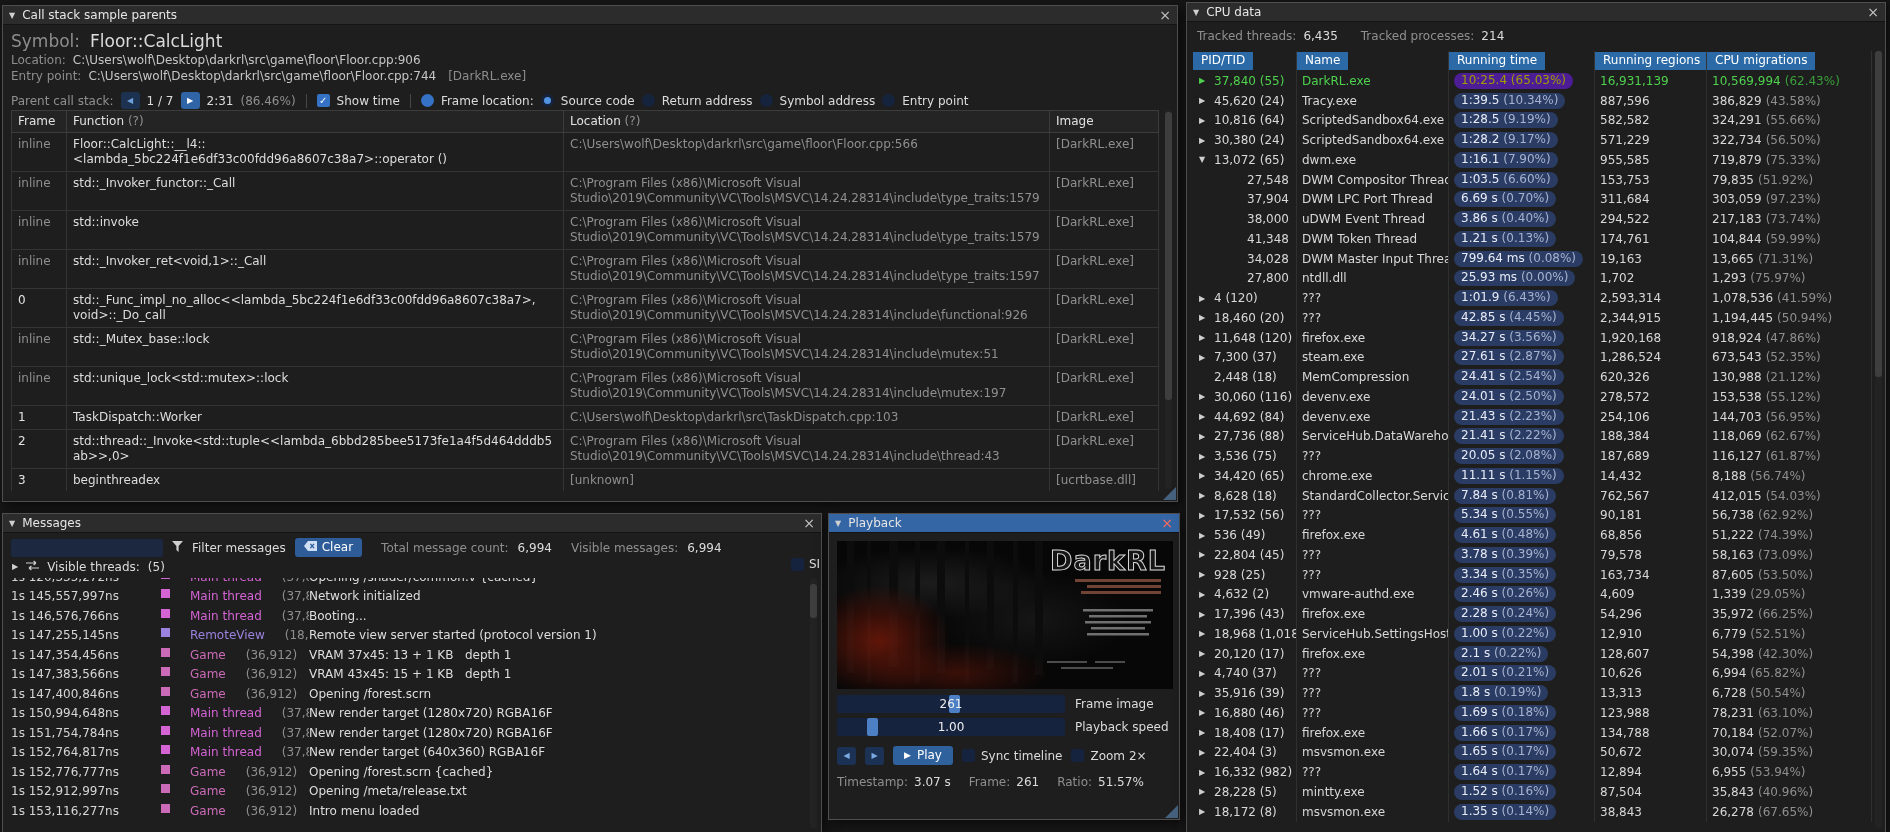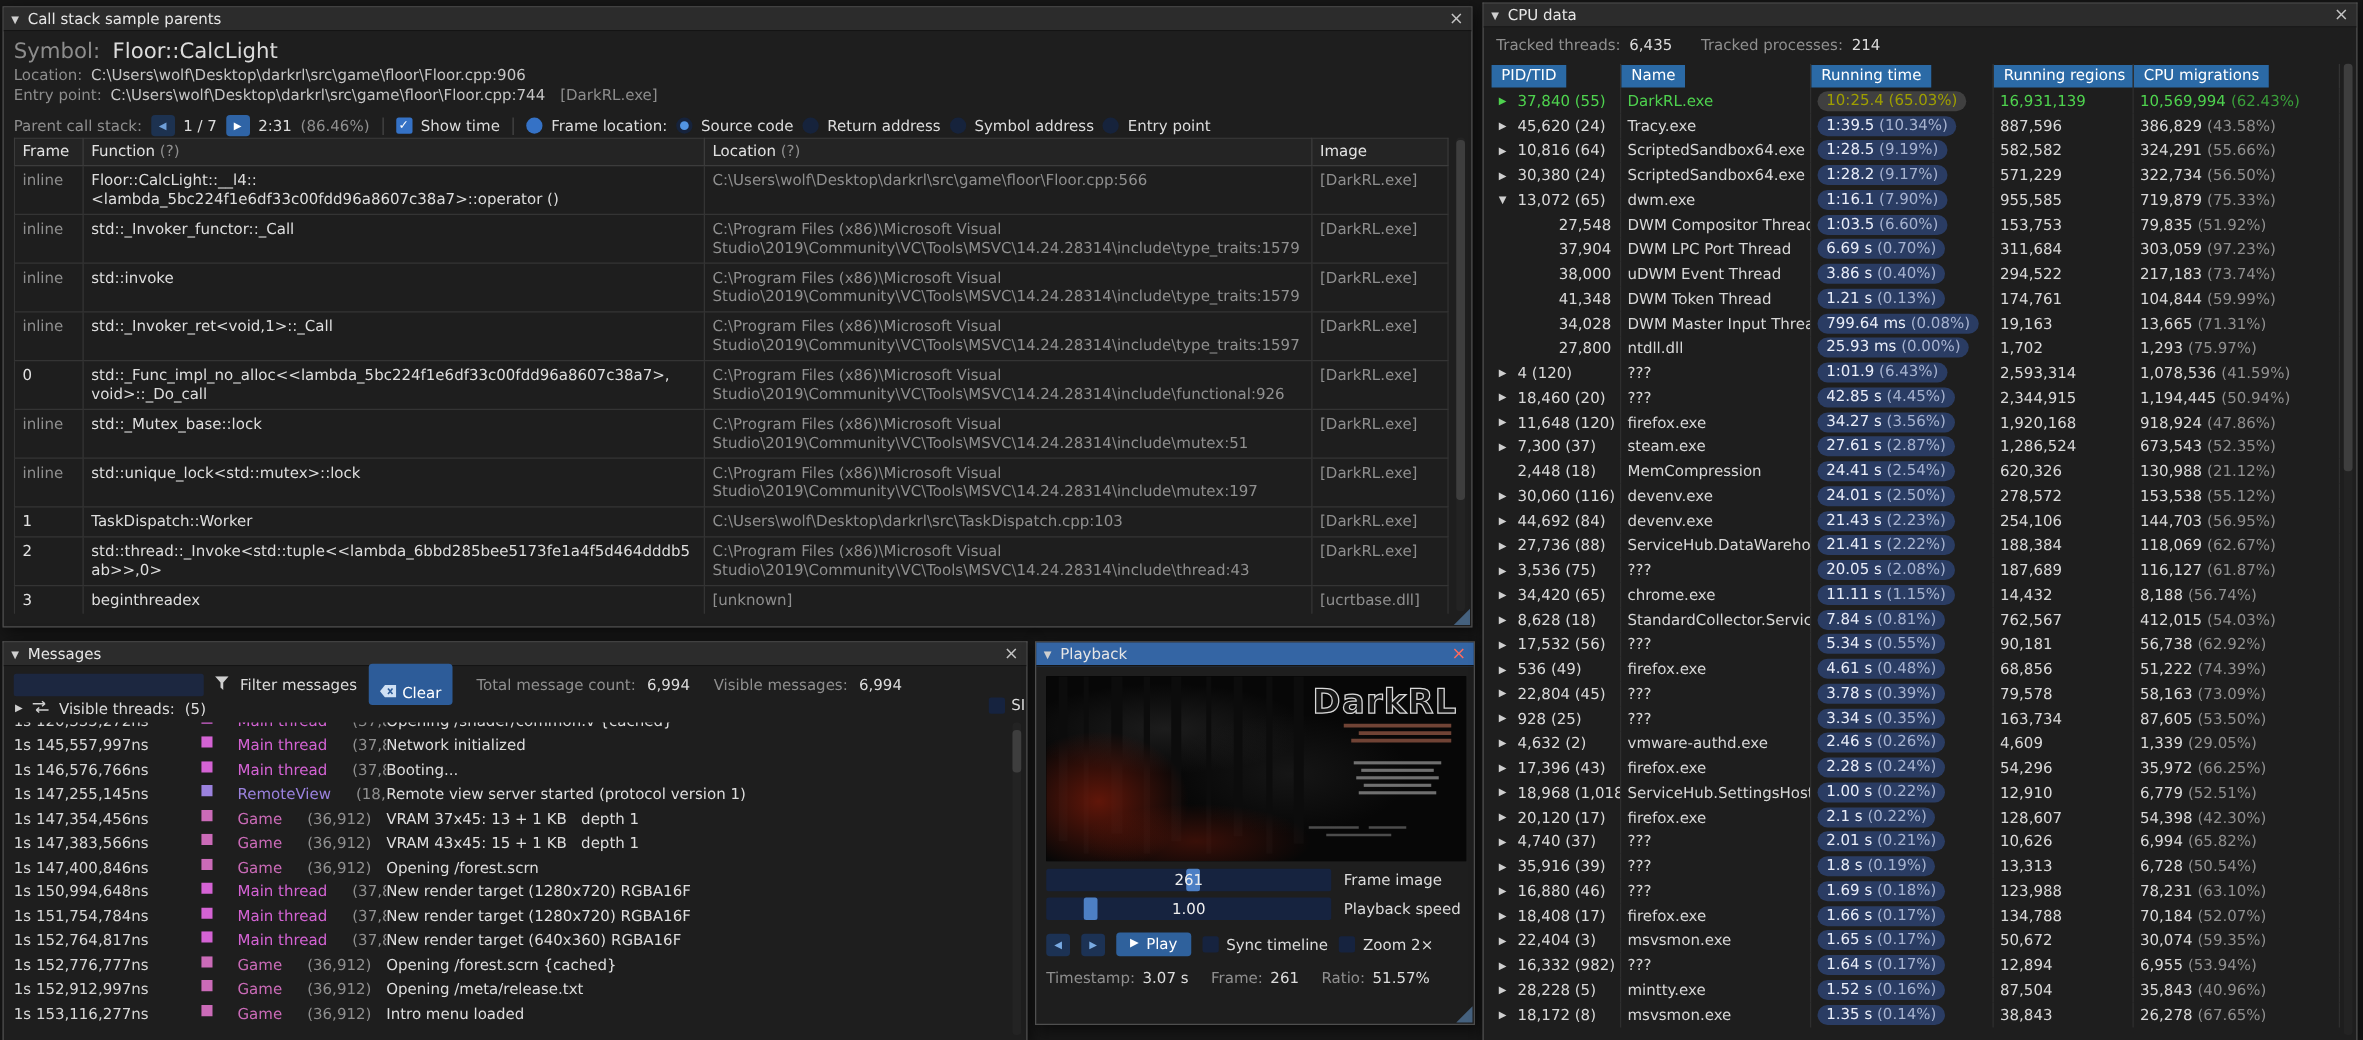--- a/index.html
+++ b/index.html
@@ -35,21 +35,21 @@
 .cs td.loc,.cs td.img{color:#8f8f8f}
 .cs td.frame.dim{color:#8f8f8f}
 .cs td.frame.bright{color:#e2e2e2}
 .cs td.func{color:#dedede}
 .scroll{position:absolute;width:7px;background:#232323;border-radius:3px}
 .scroll .thumb{position:absolute;left:0;width:100%;background:#3e3e3e;border-radius:3px}
 .grip{position:absolute;right:1px;bottom:1px;width:0;height:0;border-style:solid;border-width:0 0 13px 13px;border-color:transparent transparent #45617e transparent}
 
 .msg-toolbar{display:flex;align-items:center;gap:9px;padding:5px 8px 3px;height:27px;position:relative}
 .filter-input{width:152px;height:18px;background:#1c2740;border:none;border-radius:2px;color:#dcdcdc;font-size:12px;padding:0 5px;outline:none;font-family:inherit}
-.btn-clear{display:inline-flex;align-items:center;gap:5px;background:#2d5c99;border-radius:3px;padding:16px 9px 3px;color:#fff}
+.btn-clear{display:inline-flex;align-items:center;gap:5px;background:#2d5c99;border-radius:3px;padding:2px 9px 3px;color:#fff}
 .msg-extra{position:absolute;left:788px;top:24px;display:flex;align-items:center;gap:5px;white-space:nowrap}
 .cb-empty{width:13px;height:13px;border-radius:2px;background:#16233f;display:inline-block;flex:none}
 .msg-threads{display:flex;align-items:center;gap:8px;padding:0 9px 4px;height:17px}
 .msg-threads .tri{font-size:8px;color:#cfcfcf}
 .msg-list{position:absolute;left:8px;right:14px;top:64px;bottom:0;overflow:hidden}
 .msg-row{display:flex;align-items:center;height:19.5px;font-size:12px}
 .msg-row:first-child{margin-top:-11px}
 .m-time{width:150px;flex:none;color:#d6d6d6}
 .m-thread{width:148px;flex:none;display:flex;align-items:flex-start;gap:20px;overflow:hidden;white-space:nowrap}
 .m-sq{width:9px;height:9px;flex:none;display:inline-block}
@@ -75,21 +75,21 @@
 .cpu-hrow{height:20px}
 .cpu-hcell{border-right:1px solid #333;display:flex;align-items:center;overflow:hidden}
 .hpill{background:#2b6aa6;color:#fff;padding:1px 8px 3px;white-space:nowrap}
 .cpu-row{height:19.75px;align-items:center}
 .c-cell{border-right:1px solid #2f2f2f;height:100%;display:flex;align-items:center;overflow:hidden;white-space:nowrap;padding:0 5px;color:#d8d8d8}
 .c-pid{gap:5px}
 .c-arrow{font-size:8px;color:#cfcfcf;width:10px;flex:none;margin-left:1px}
 .c-arrow.hidden{visibility:hidden}
 .pill{background:#2a3c63;border-radius:9px;padding:0 7px 1px;white-space:nowrap;color:#e8ecf7;line-height:15px}
 .pill .pp{color:#a6b2cf}
-.pill.yellow{background:#404040;color:#9e9e00;min-width:104px}
+.pill.yellow{background:#4c1d95;color:#9e9e00;min-width:104px}
 .pill.yellow .pp{color:#9e9e00}
 .cpu-row .mp{color:#8f8f8f;margin-left:4px}
 .cpu-row.green .c-pid,.cpu-row.green .c-name,.cpu-row.green .c-reg,.cpu-row.green .mv{color:#4ed24e}
 .cpu-row.green .c-arrow{color:#4ed24e}
 .cpu-row.green .mp{color:#3a9e3a}
 .cpu-row.child .c-pid{padding-left:38px}
 </style>
 </head>
 <body>
 

